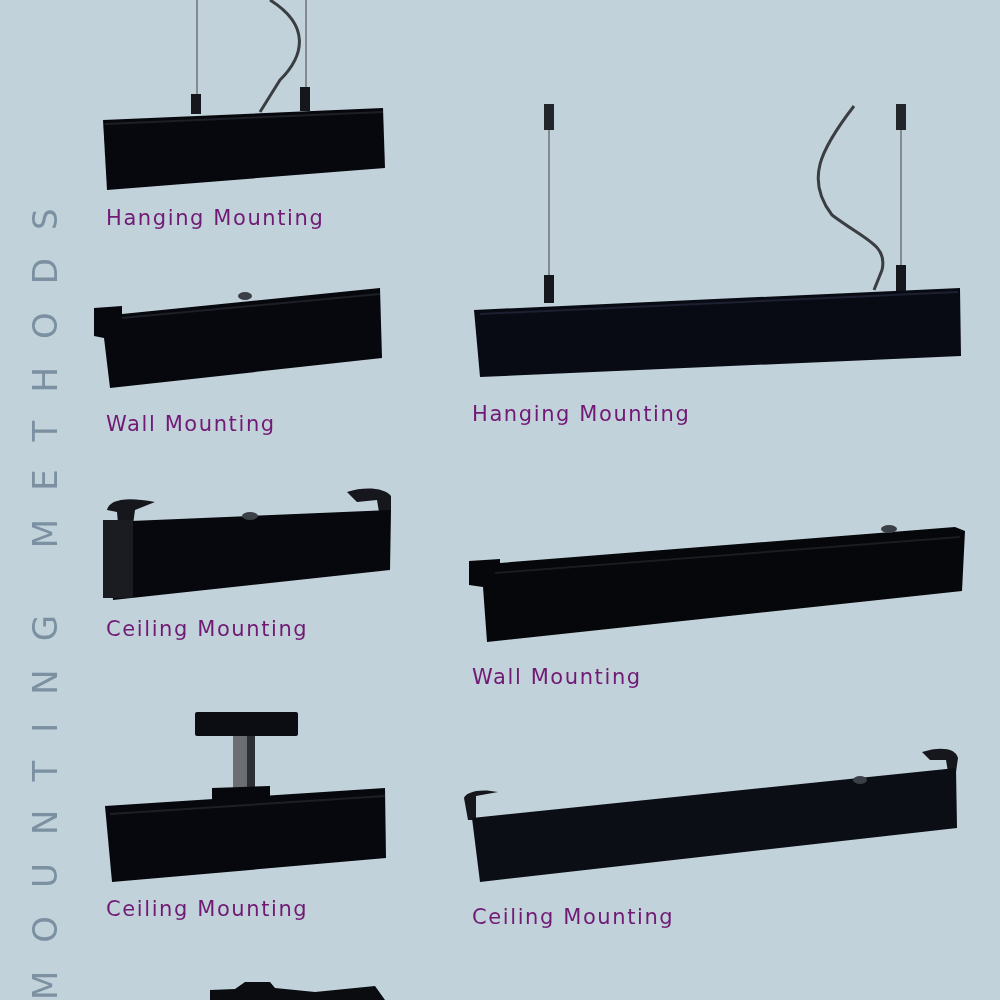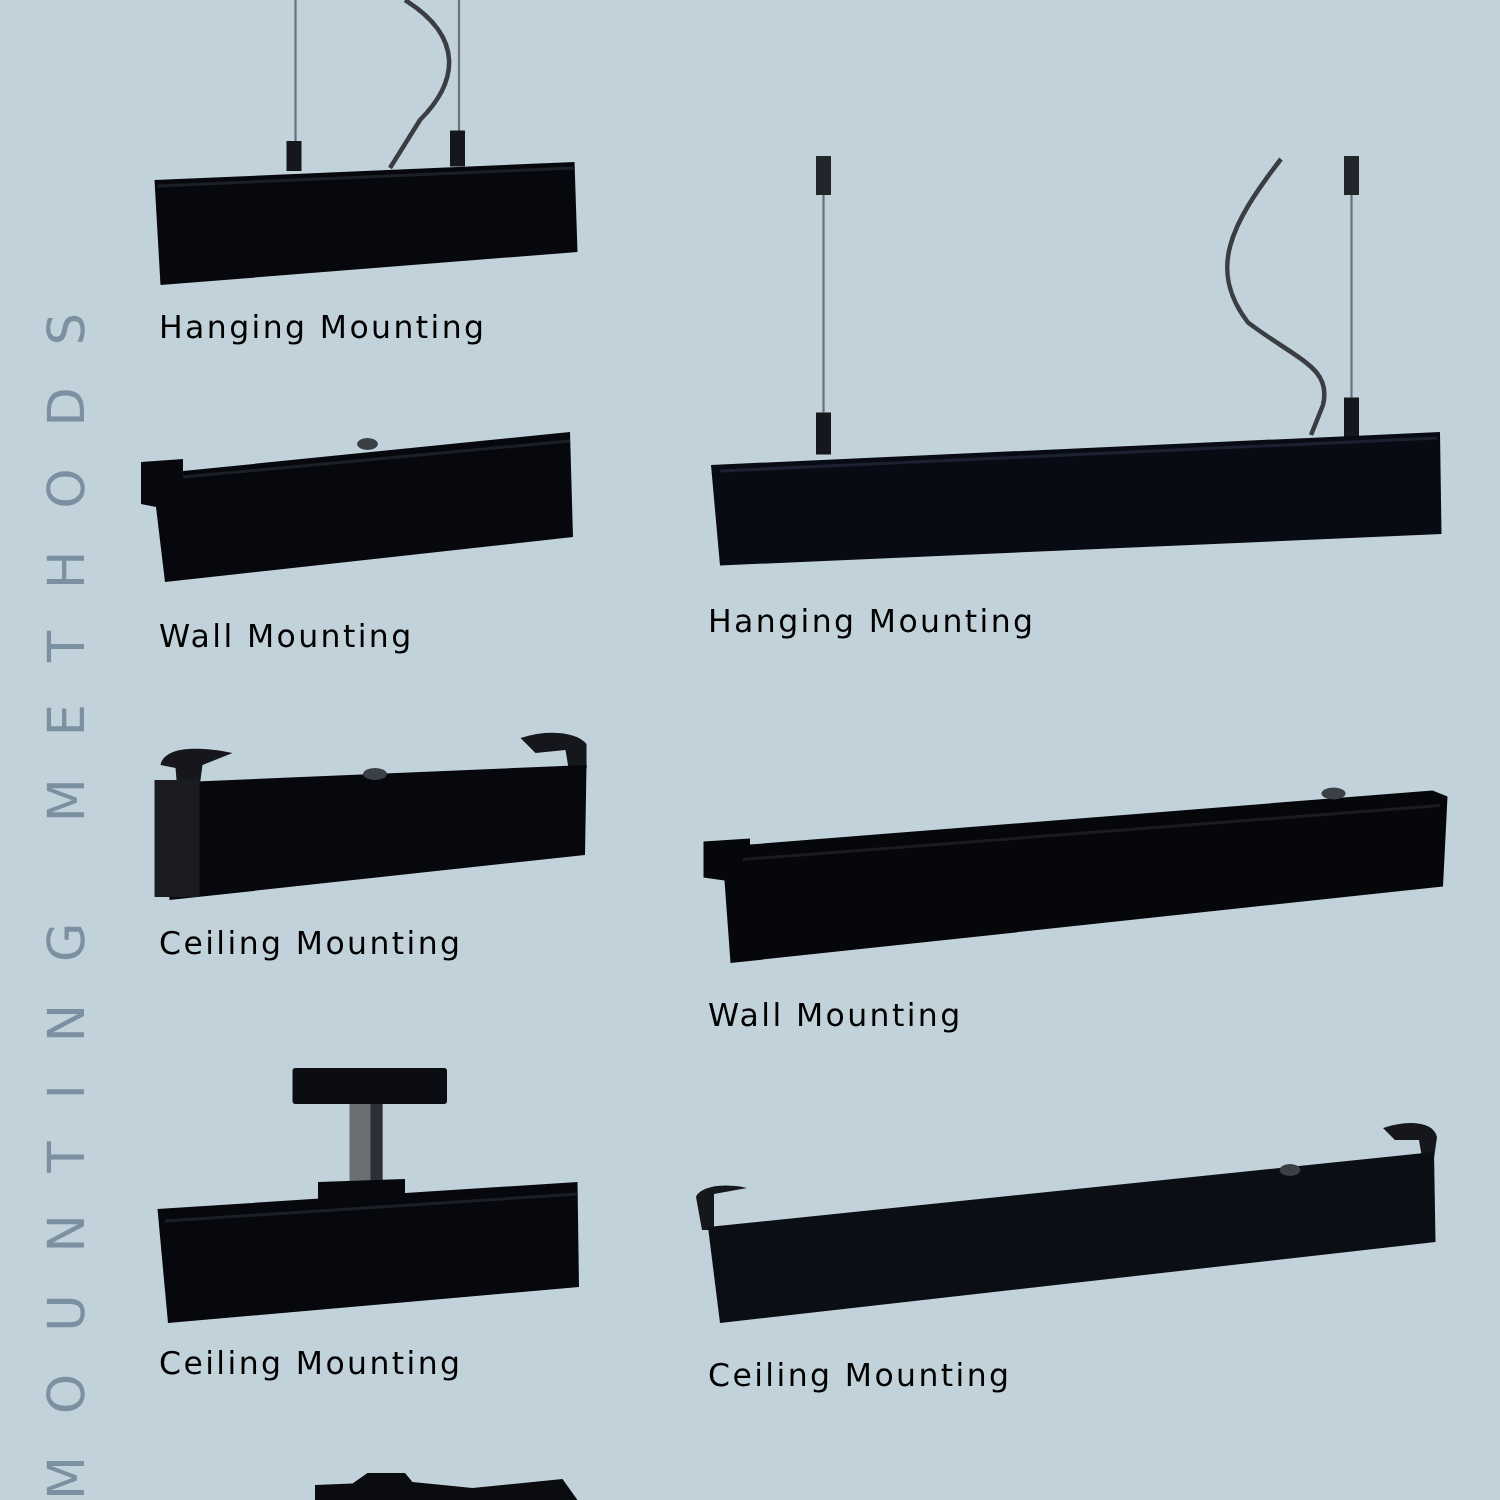--- a/index.html
+++ b/index.html
@@ -1,18 +1,18 @@
 <!DOCTYPE html>
 <html><head>
 <meta charset="utf-8">
 <style>
   html, body { margin:0; padding:0; }
   body { width:1000px; height:1000px; overflow:hidden; background:#c2d2da; position:relative; font-family:"DejaVu Sans", sans-serif; }
   .vtitle { position:absolute; left:28px; top:1000px; transform-origin:0 0; transform:rotate(-90deg); white-space:nowrap; color:#7b90a1; font-family:"DejaVu Sans", sans-serif; font-size:34px; letter-spacing:28px; line-height:34px; }
-  .label { position:absolute; color:#000000; font-family:"DejaVu Sans", sans-serif; font-size:21px; letter-spacing:1.6px; white-space:nowrap; }
+  .label { position:absolute; color:#701a75; font-family:"DejaVu Sans", sans-serif; font-size:21px; letter-spacing:1.6px; white-space:nowrap; }
   svg.fx { position:absolute; overflow:visible; }
 </style>
 </head>
 <body>
 
 <div class="vtitle">MOUNTING METHODS</div>
 
 <svg class="fx" style="left:95px;top:0" width="300" height="200" viewBox="0 0 300 200">
   <line x1="102" y1="0" x2="102" y2="95" stroke="#6d7277" stroke-width="1.5"></line>
   <line x1="211" y1="0" x2="211" y2="90" stroke="#6d7277" stroke-width="1.5"></line>

